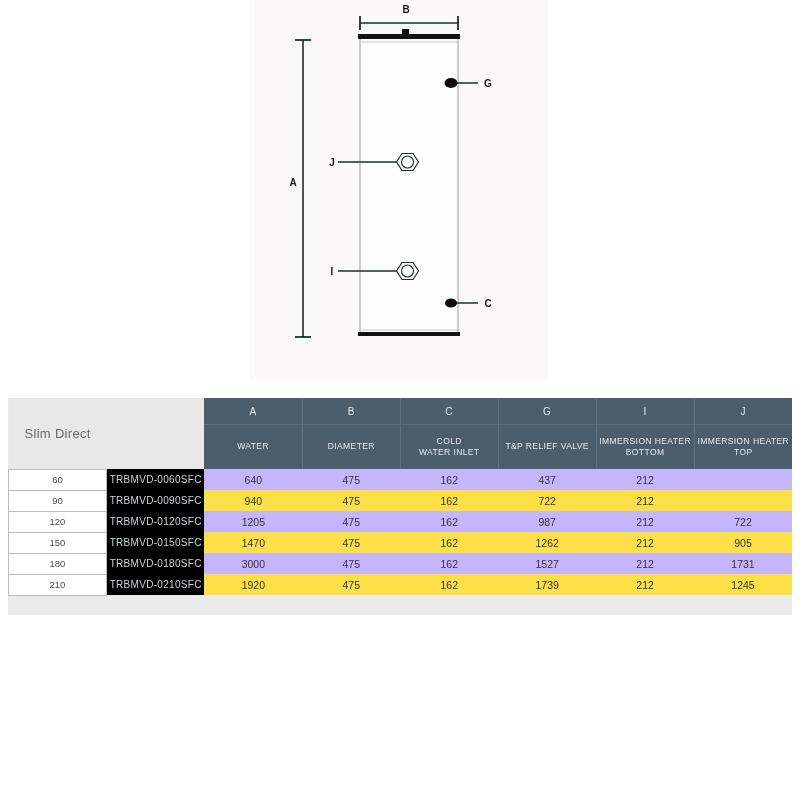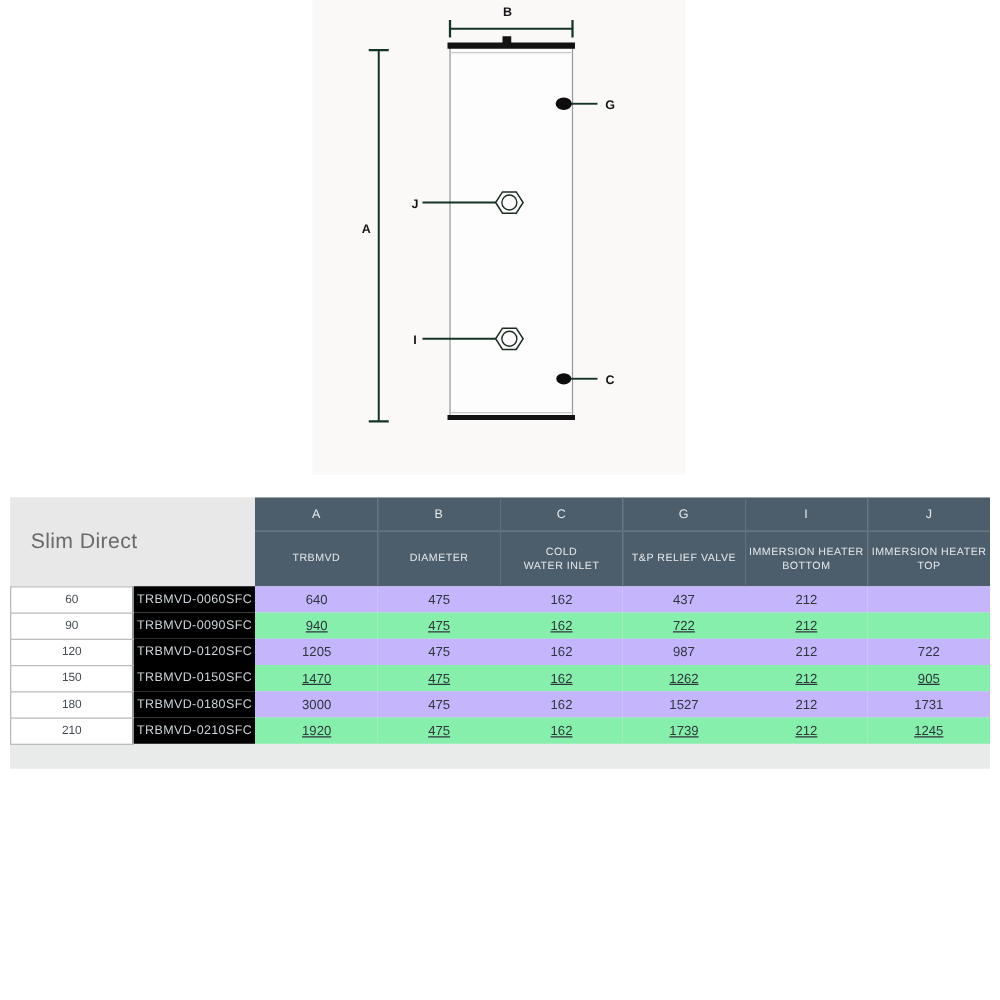--- a/index.html
+++ b/index.html
@@ -65,21 +65,21 @@
 
   
   .brand-cell {
     background: #e8e8e8;
     vertical-align: middle;
     text-align: left;
     padding-left: 16px !important;
     border: none;
   }
   .brand-title {
-    font-size: 17px;
+    font-size: 13px;
     color: #6a6a6a;
     font-weight: normal;
     letter-spacing: 0.3px;
     font-family: "Liberation Sans", sans-serif;
   }
 
   
   .hdr-letter {
     background: #4c5d6b;
     color: #e6eaed;
@@ -124,21 +124,21 @@
     letter-spacing: 0.3px;
     width: 106px;
   }
   
   .val-cell {
     font-size: 10.5px;
     color: #2e363b;
     text-align: center;
   }
   tr.row-odd .val-cell { background: #c4b5fd; }
-  tr.row-even .val-cell { background: #86efac; text-decoration: underline; }
+  tr.row-even .val-cell { background: #fde047; }
 
   tbody tr { height: 17px; }
 </style>
 </head>
 <body>
 
 <div id="diagram-panel">
   <svg id="diagram-svg" viewBox="0 0 298 380">
 
     <g>
@@ -206,21 +206,21 @@
           <span class="brand-title">Slim Direct</span>
         </td>
         <th class="hdr-letter">A</th>
         <th class="hdr-letter">B</th>
         <th class="hdr-letter">C</th>
         <th class="hdr-letter">G</th>
         <th class="hdr-letter">I</th>
         <th class="hdr-letter last">J</th>
       </tr>
       <tr>
-        <th class="hdr-name">TRBMVD</th>
+        <th class="hdr-name">WATER</th>
         <th class="hdr-name">DIAMETER</th>
         <th class="hdr-name">COLD<br>WATER INLET</th>
         <th class="hdr-name">T&amp;P RELIEF VALVE</th>
         <th class="hdr-name">IMMERSION HEATER<br>BOTTOM</th>
         <th class="hdr-name last">IMMERSION HEATER<br>TOP</th>
       </tr>
     </thead>
     <tbody id="spec-body">
 
     <tr class="row-odd">

